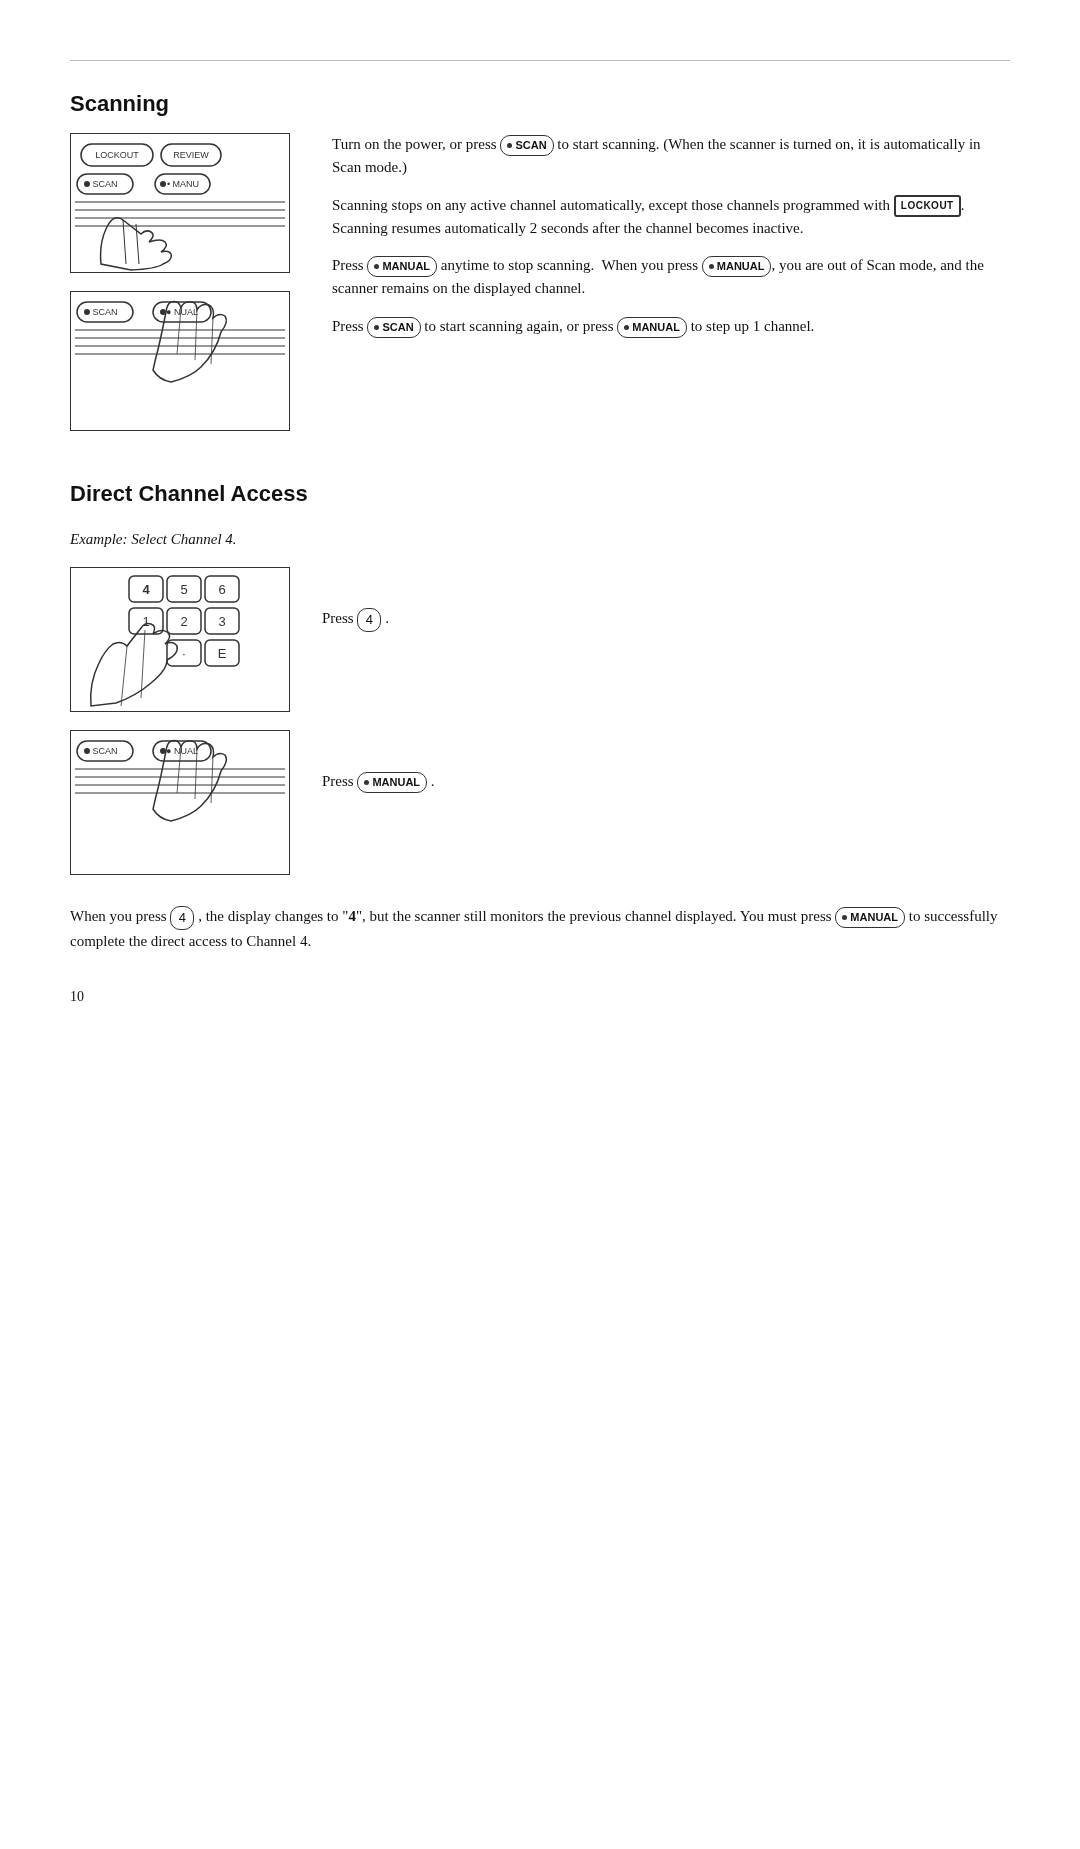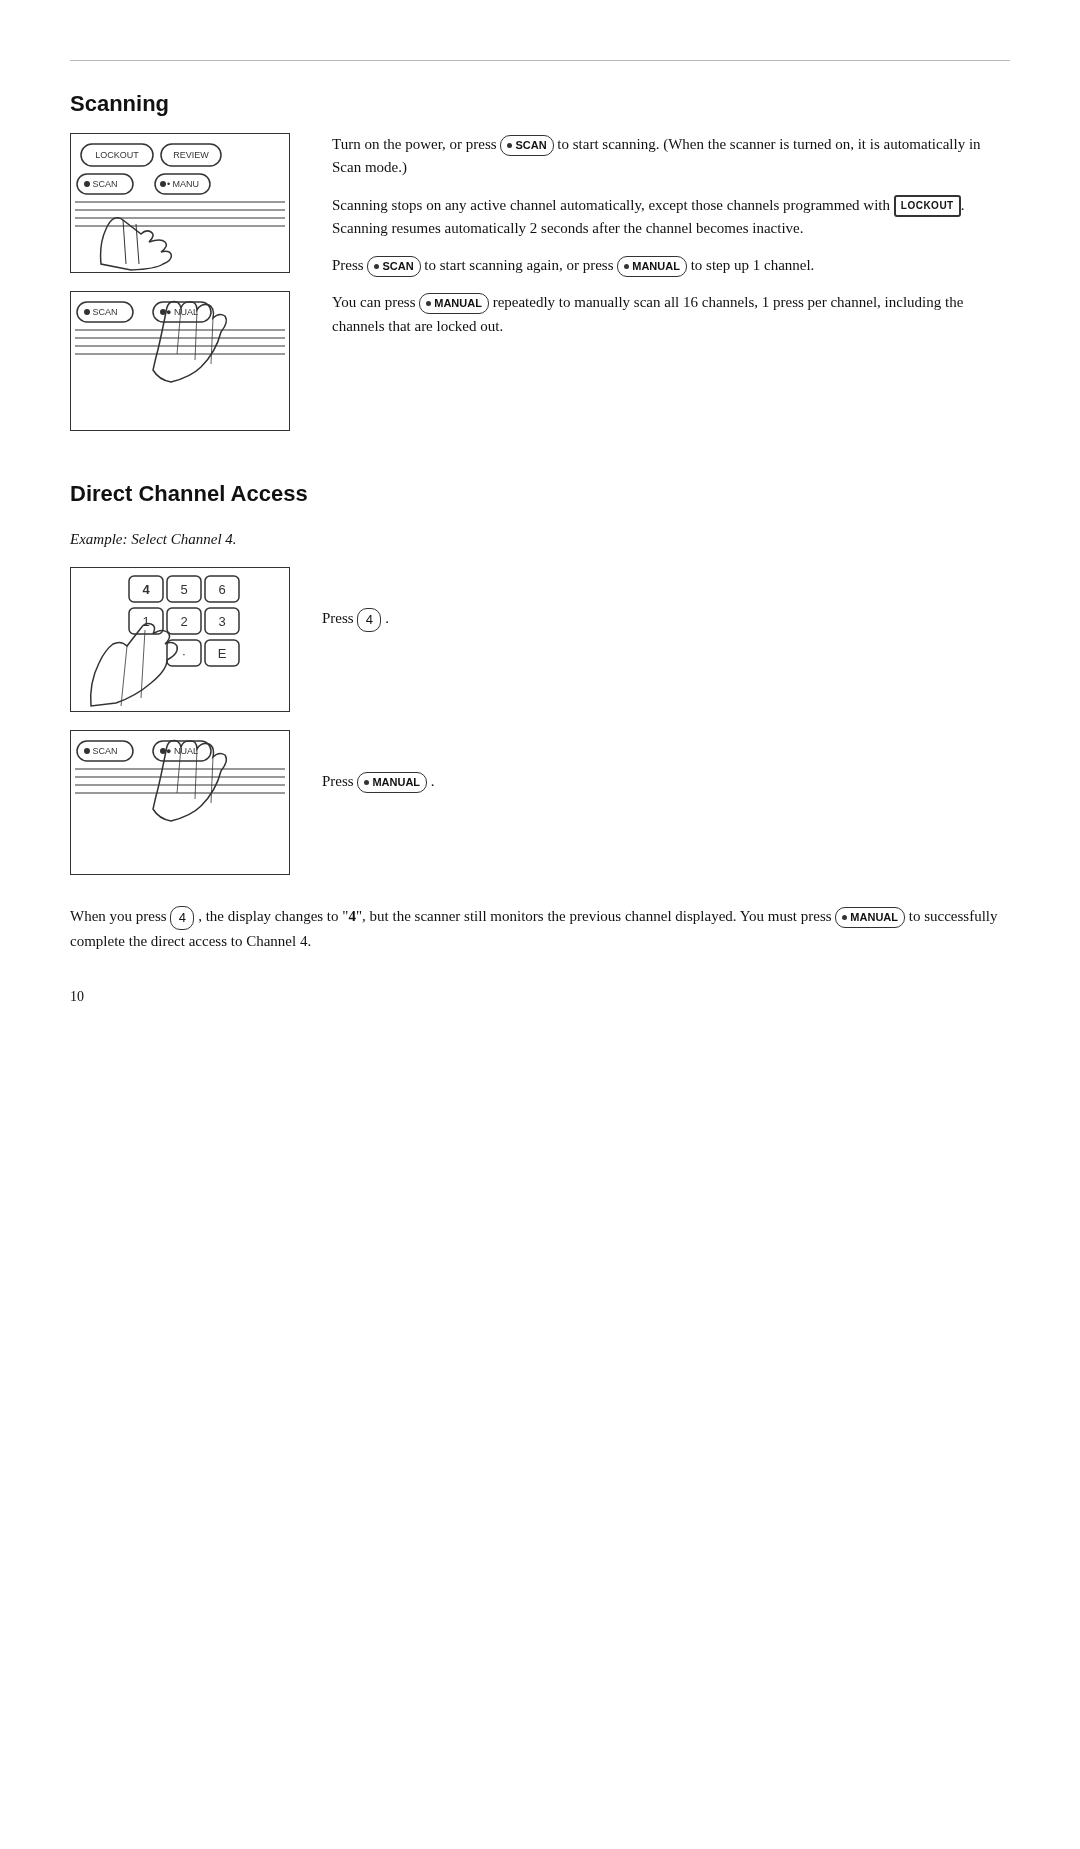--- a/index.html
+++ b/index.html
@@ -254,30 +254,31 @@
         Turn on the power, or press <span class="btn-inline"><span class="dot"></span>SCAN</span> to start scanning.
         (When the scanner is turned on, it is automatically in Scan mode.)
       </p>
 
       <p>
         Scanning stops on any active channel automatically,
         except those channels programmed with <span class="btn-lockout">LOCKOUT</span>.
         Scanning resumes automatically 2 seconds after the channel becomes inactive.
       </p>
 
+      <p>
+        Press <span class="btn-inline"><span class="dot"></span>MANUAL</span> anytime to stop scanning.&nbsp; When you press
+        <span class="btn-inline"><span class="dot"></span>MANUAL</span>, you are out of Scan mode, and the scanner
+        remains on the displayed channel.
+      </p>
 
       <p>
         Press <span class="btn-inline"><span class="dot"></span>SCAN</span> to start scanning again, or press <span class="btn-inline"><span class="dot"></span>MANUAL</span> to
         step up 1 channel.
       </p>
 
-      <p>
-        You can press <span class="btn-inline"><span class="dot"></span>MANUAL</span> repeatedly to manually scan all 16
-        channels, 1 press per channel, including the channels that are locked out.
-      </p>
 
     </div>
   </div>
 </div>
 
 <div class="dca-section">
   <h2 class="section-title">Direct Channel Access</h2>
 
 
   <p class="dca-example">Example:  Select Channel 4.</p>

